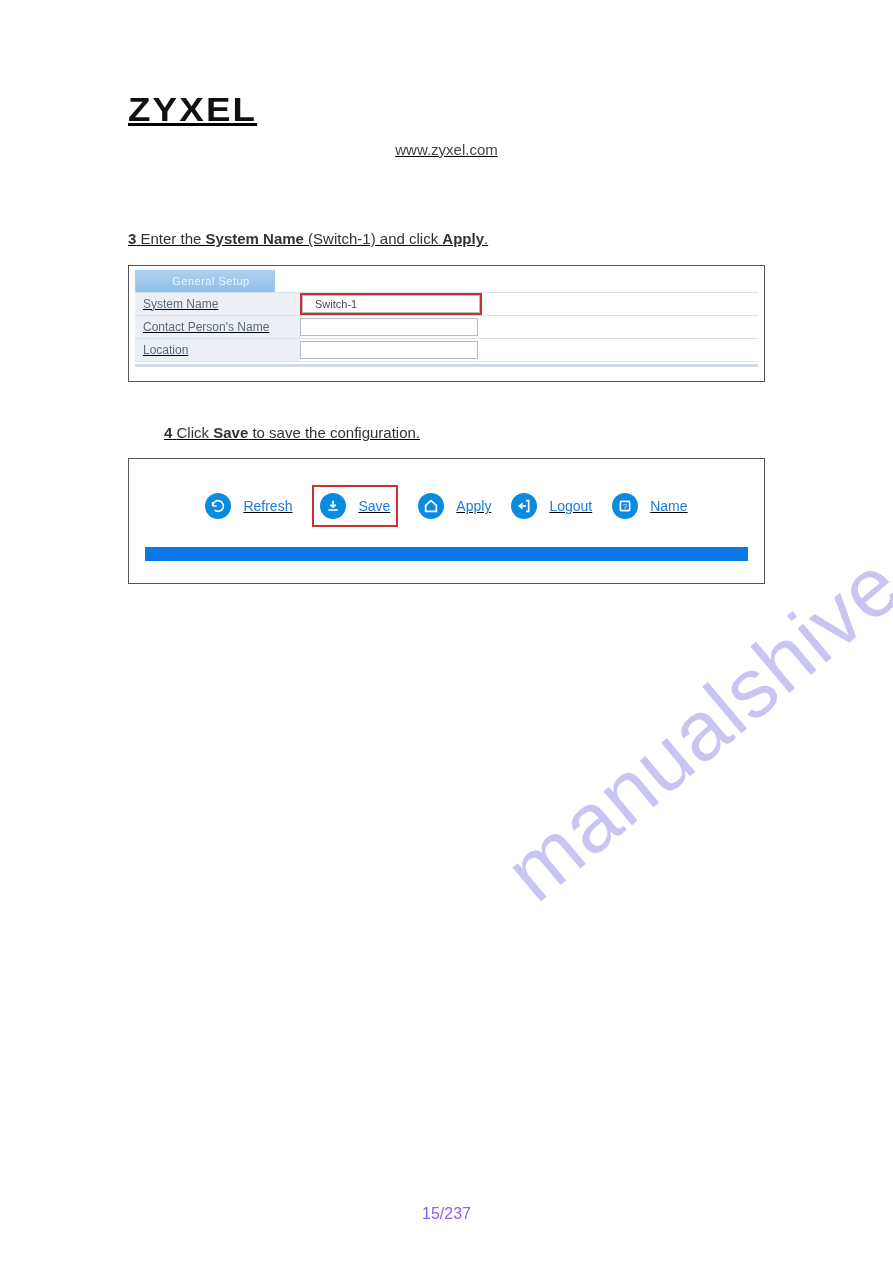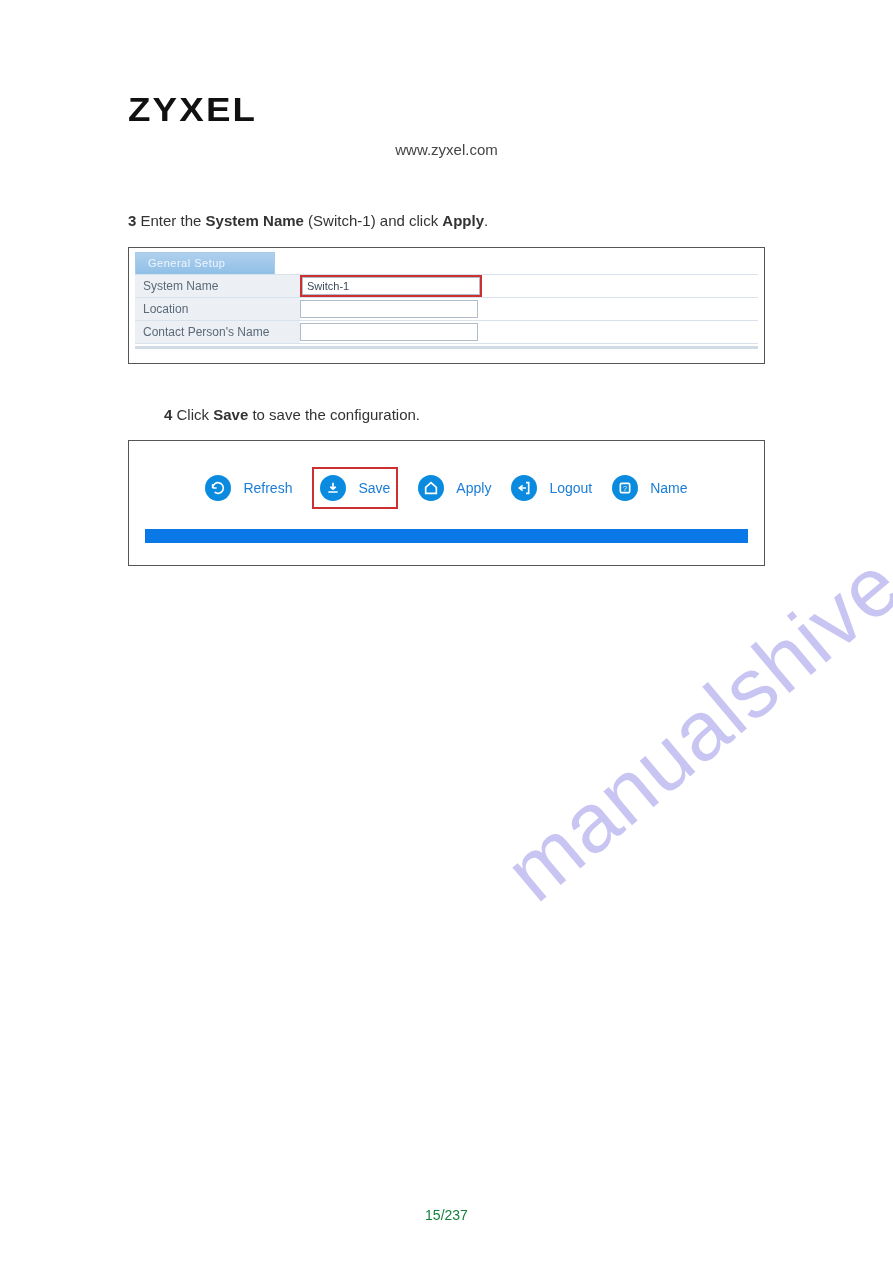--- a/index.html
+++ b/index.html
@@ -8,58 +8,60 @@
     height: 1263px;
     background: #fff;
     font-family: Arial, Helvetica, sans-serif;
     position: relative;
     overflow: hidden;
   }
   .page {
     padding: 90px 128px 40px 128px;
     position: relative;
     z-index: 2;
+    text-decoration: underline;
   }
   .brand {
     font-family: Arial, sans-serif;
     font-size: 34px;
     font-weight: 900;
     letter-spacing: 2px;
     color: #111;
     transform: scaleX(1.08);
     transform-origin: left center;
   }
   .handbook {
     text-align: center;
     font-size: 15px;
     color: #444;
     margin-top: 12px;
   }
   .step {
     font-size: 15px;
     color: #333;
-    margin-top: 52px;
+    margin-top: 70px;
     line-height: 1.5;
   }
   .step b { font-weight: 700; }
   .figure {
     border: 1px solid #555;
     margin-top: 14px;
     padding: 4px 6px 14px 6px;
   }
   
   .tab {
     display: inline-block;
     width: 140px;
     height: 22px;
     border: 1px solid #a8cbe8;
     border-bottom: none;
     background: linear-gradient(#b0d0ee, #8fbfe6);
     color: #eef6fe;
     font-size: 11px;
+    text-align: center;
     line-height: 21px;
     letter-spacing: 0.5px;
     padding-left: 12px;
   }
   .tbl {
     width: 100%;
     border-collapse: collapse;
     font-size: 12px;
     color: #5a6a78;
   }
@@ -67,21 +69,21 @@
   .tbl td { padding: 4px 8px; background: #f1f4f8; height: 20px; }
   .tbl td.lab { width: 165px; background: #eceff4; }
   .tbl td.inp { background: #fff; width: auto; padding: 0; }
   .fieldbox {
     height: 18px;
     width: 178px;
     border: 1px solid #b0bcc8;
     background: #fff;
     font-size: 11px;
     color: #3a4a58;
-    padding: 2px 4px;
+    padding: 2px 12px;
     display: flex;
     align-items: center;
   }
   .hlbox {
     border: 2px solid #cc3030;
     padding: 0;
   }
   .footbar-sep {
     height: 3px;
     background: #d0dbe6;
@@ -140,22 +142,22 @@
     z-index: 1;
     font-weight: 400;
   }
   
   .footer {
     position: absolute;
     bottom: 40px;
     left: 0;
     width: 100%;
     text-align: center;
-    font-size: 14px;
-    color: #15803d;
+    font-size: 16px;
+    color: #8b5cf6;
     z-index: 2;
   }
 </style>
 </head>
 <body>
 
 <div class="wm">manualshive.com</div>
 
 <div class="page">
   <div class="brand">ZYXEL</div>
@@ -172,27 +174,27 @@
       <tbody>
           <tr>
         <td class="lab">System Name</td>
         <td class="inp">
           <div class="hlbox" style="display:inline-block;">
             <div class="fieldbox">Switch-1</div>
           </div>
         </td>
       </tr>
       <tr>
-        <td class="lab">Location</td>
+        <td class="lab">Contact Person's Name</td>
         <td class="inp">
               <div class="fieldbox"></div>
             </td>
       </tr>
       <tr>
-        <td class="lab">Contact Person's Name</td>
+        <td class="lab">Location</td>
         <td class="inp">
               <div class="fieldbox"></div>
             </td>
       </tr>
     </tbody>
       </table>
     <div class="footbar-sep"></div>
   </div>
 
   <p class="step" style="margin-top:40px;margin-left:36px;">

